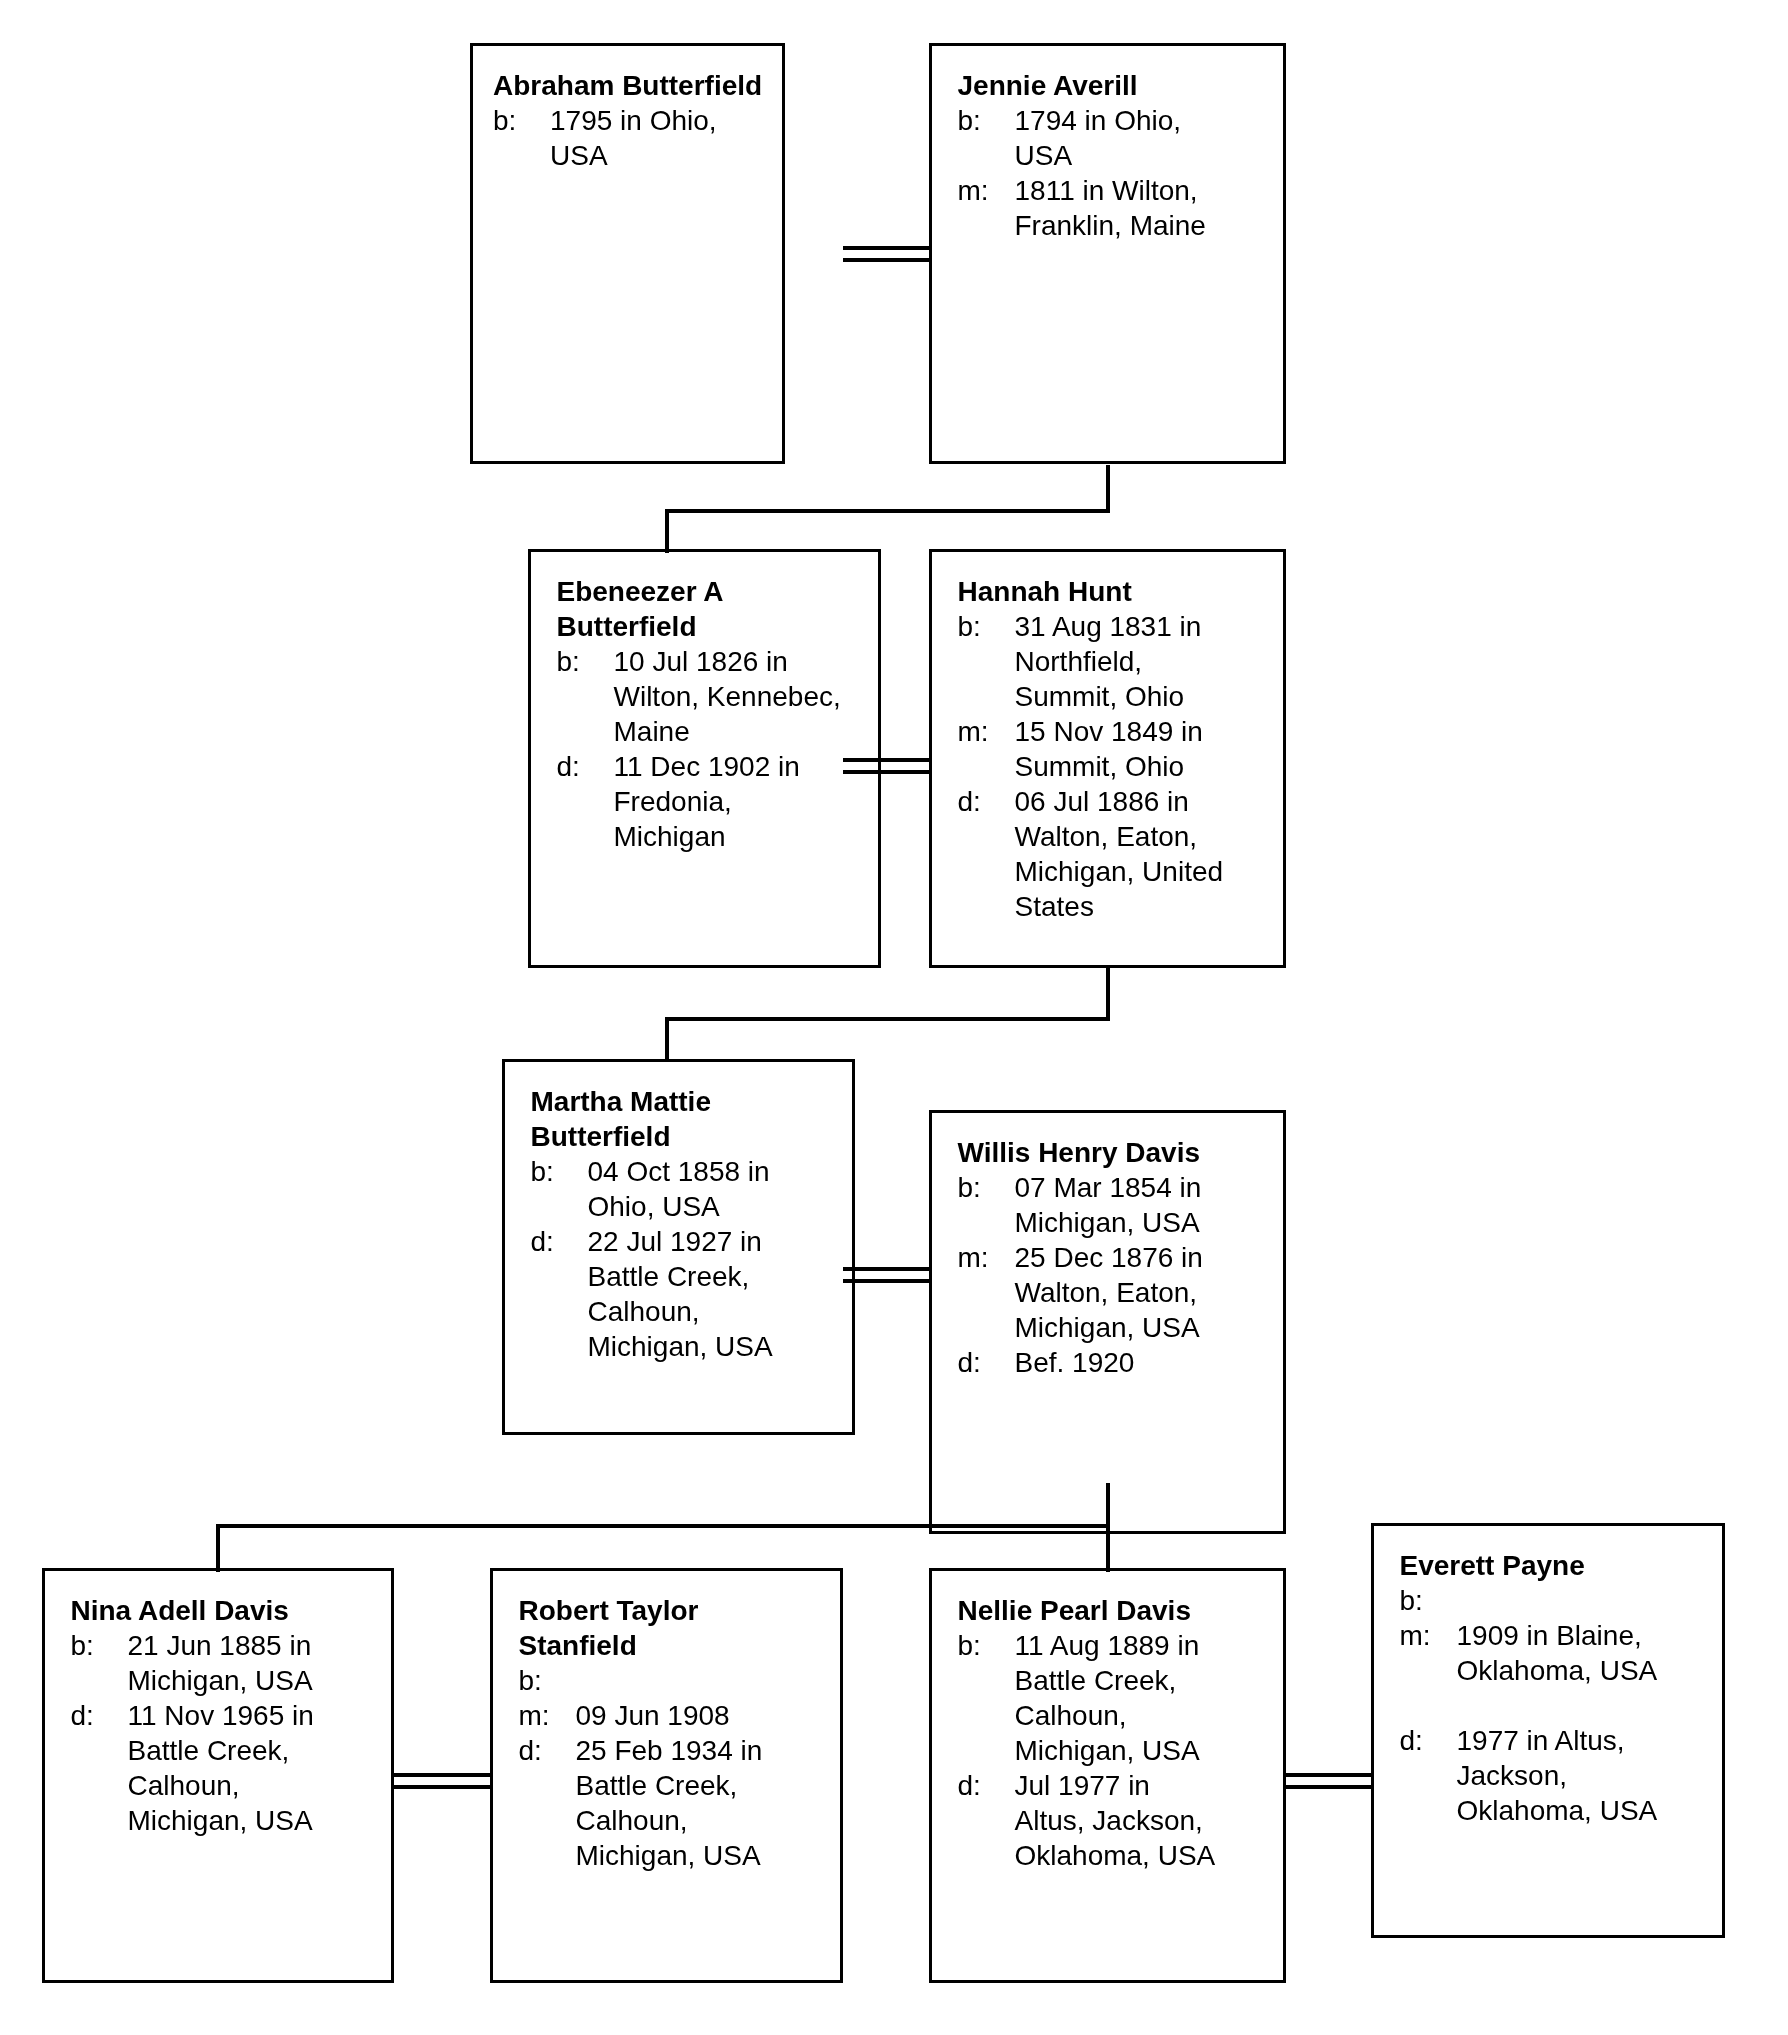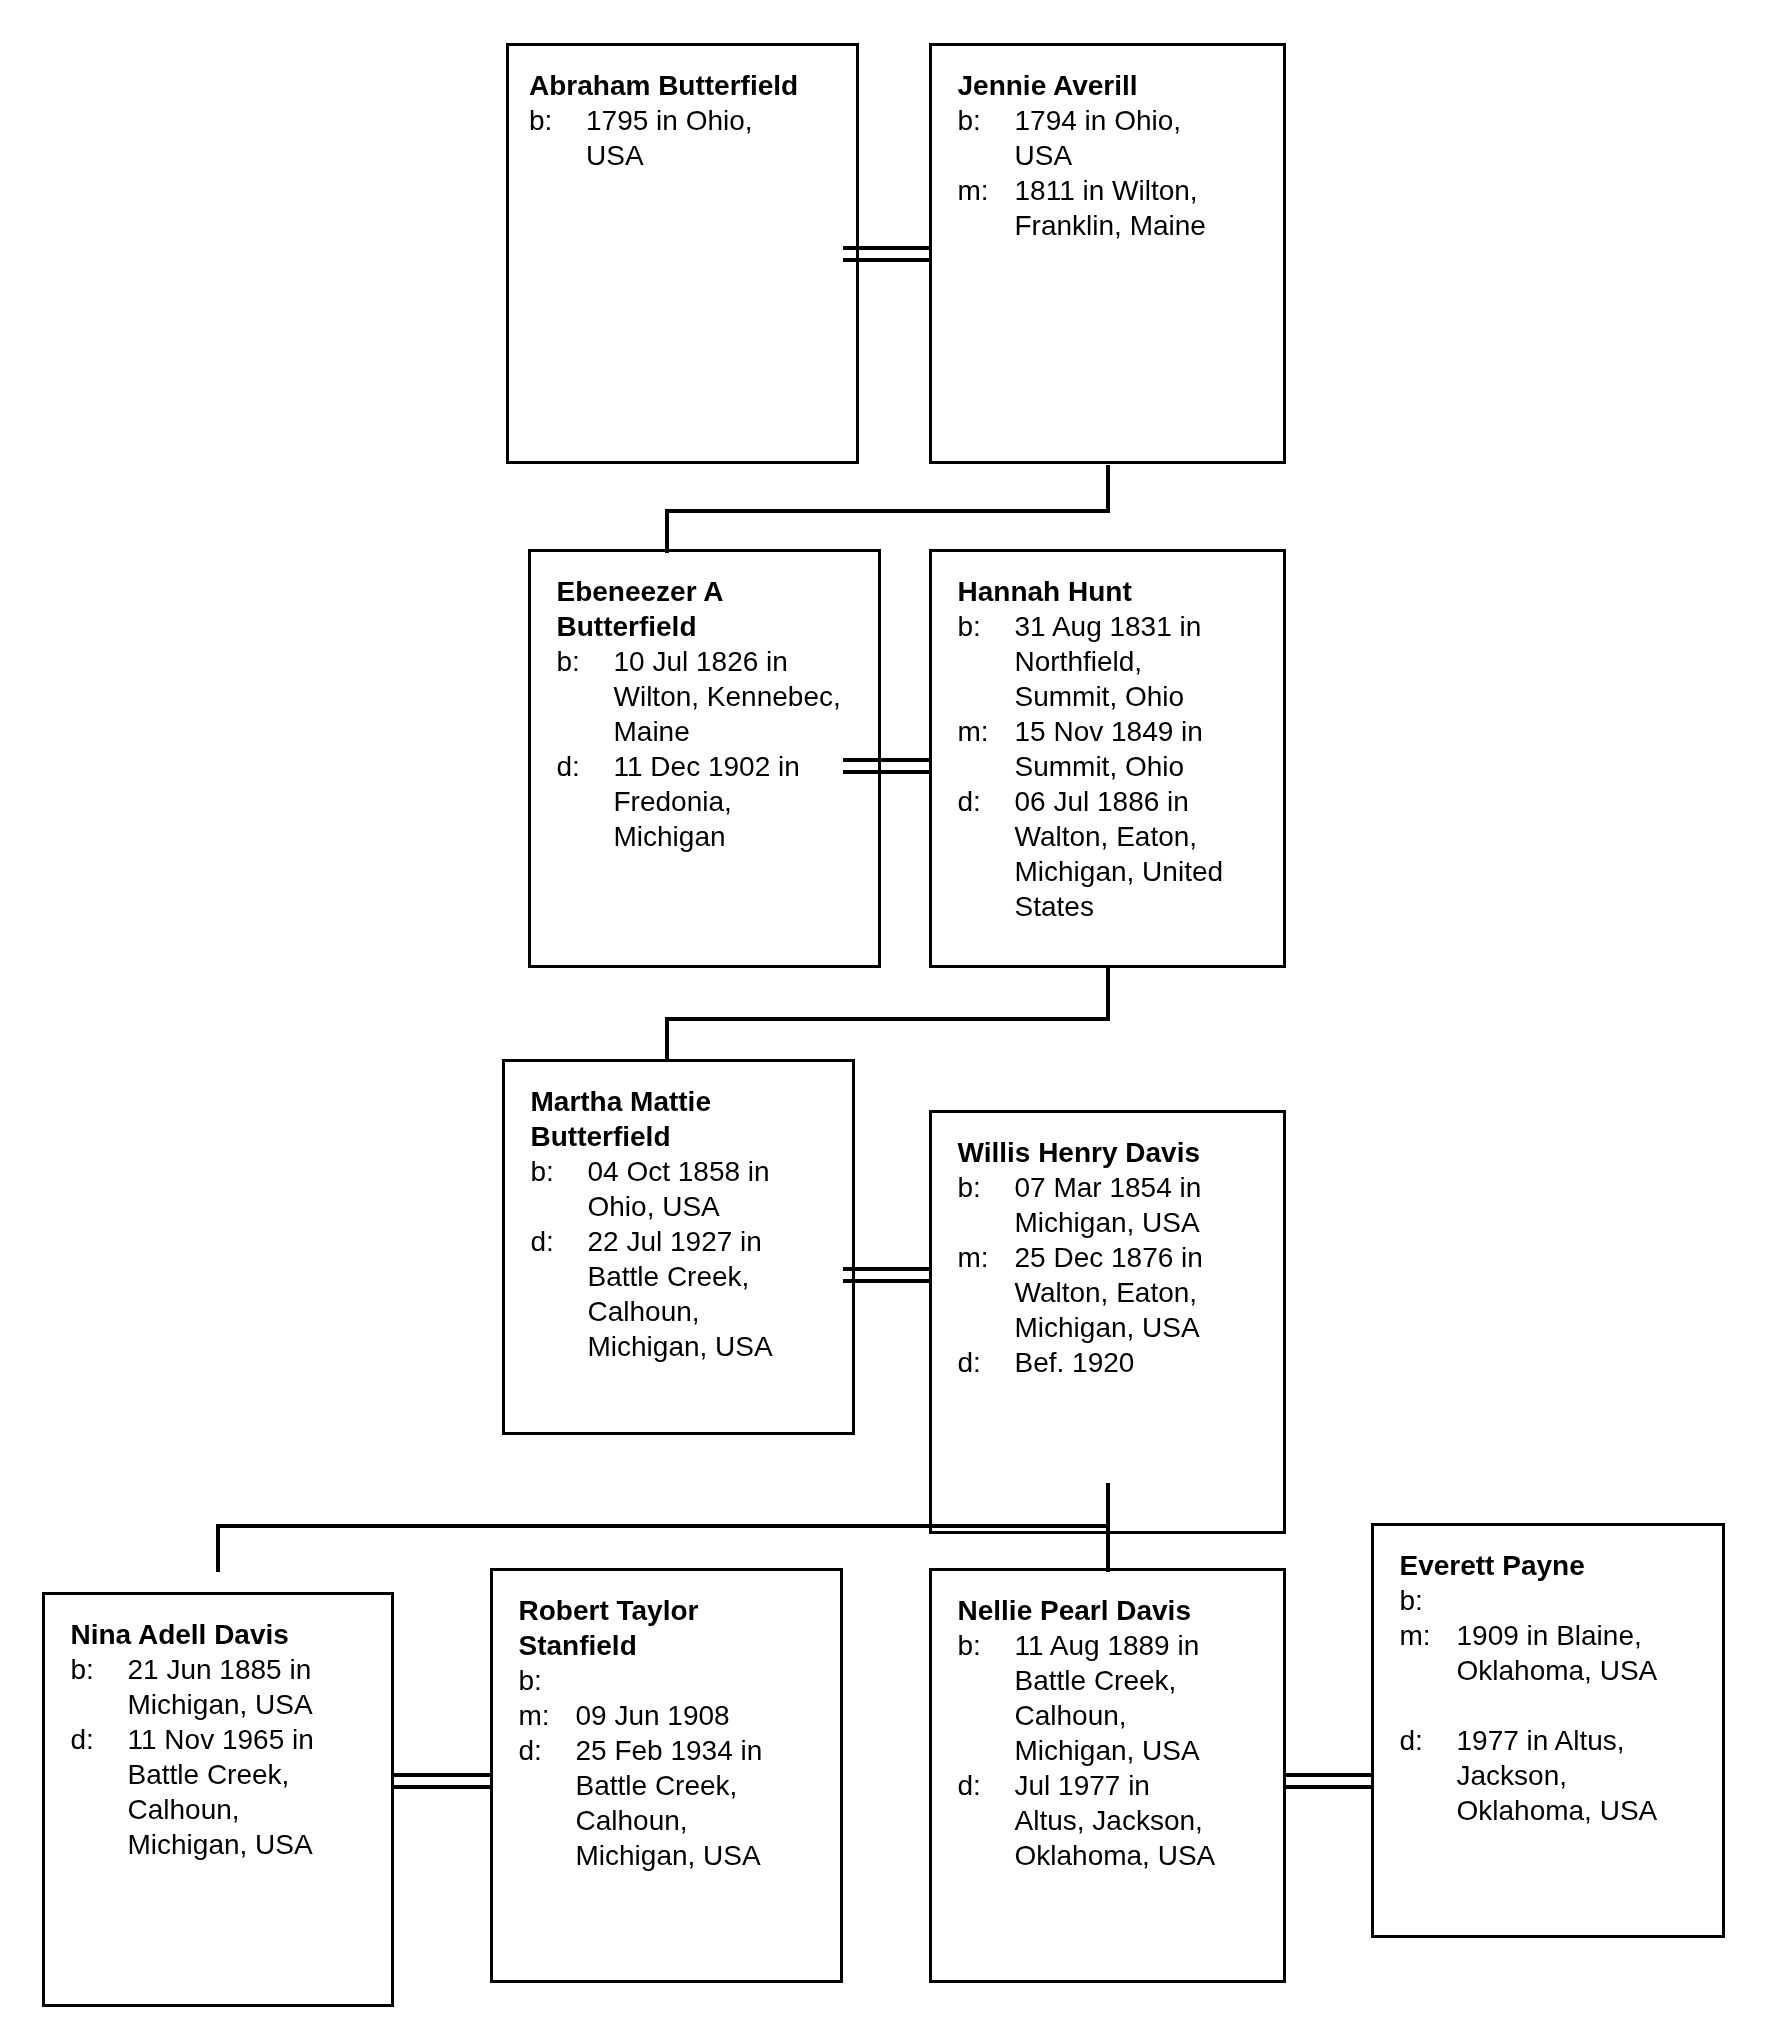--- a/index.html
+++ b/index.html
@@ -39,27 +39,27 @@
   }
   .mline {
     position: absolute;
     box-sizing: border-box;
     height: 15.7px;
     border-top: 4.9px solid #000000;
     border-bottom: 4.9px solid #000000;
     background: transparent;
   }
   
-  .pos-b1  { left: 506px;  top: 43px;   width: 353px; height: 421px; padding-left: 20px; }
+  .pos-b1  { left: 470px;  top: 43px;   width: 315px; height: 421px; padding-left: 20px; }
   .pos-b2  { left: 929px;  top: 43px;   width: 357px; height: 421px; }
   .pos-b3  { left: 490px;  top: 549px;  width: 353px; height: 419px; margin-left: 38px; }
   .pos-b4  { left: 929px;  top: 549px;  width: 357px; height: 419px; }
   .pos-b5  { left: 490px;  top: 1059px; width: 353px; height: 376px; margin-left: 12px; }
   .pos-b6  { left: 929px;  top: 1110px; width: 357px; height: 424px; }
-  .pos-b7  { left: 42px;   top: 1568px; width: 352px; height: 415px; margin-top: 24px; }
+  .pos-b7  { left: 42px;   top: 1568px; width: 352px; height: 415px; }
   .pos-b8  { left: 490px;  top: 1568px; width: 353px; height: 415px; }
   .pos-b9  { left: 929px;  top: 1568px; width: 357px; height: 415px; }
   .pos-b10 { left: 1371px; top: 1523px; width: 354px; height: 415px; }
 </style>
 </head>
 <body>
 
 <div class="canvas">
 
   <div class="pbox pos-b1">

